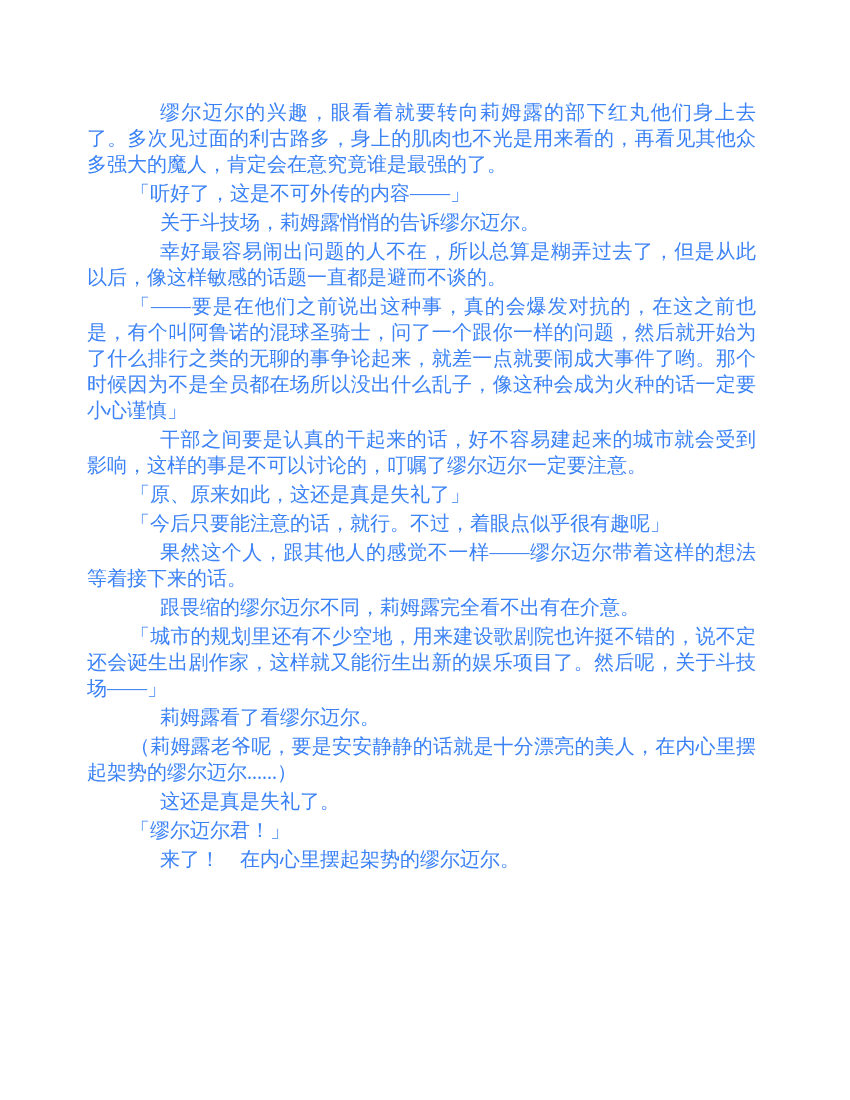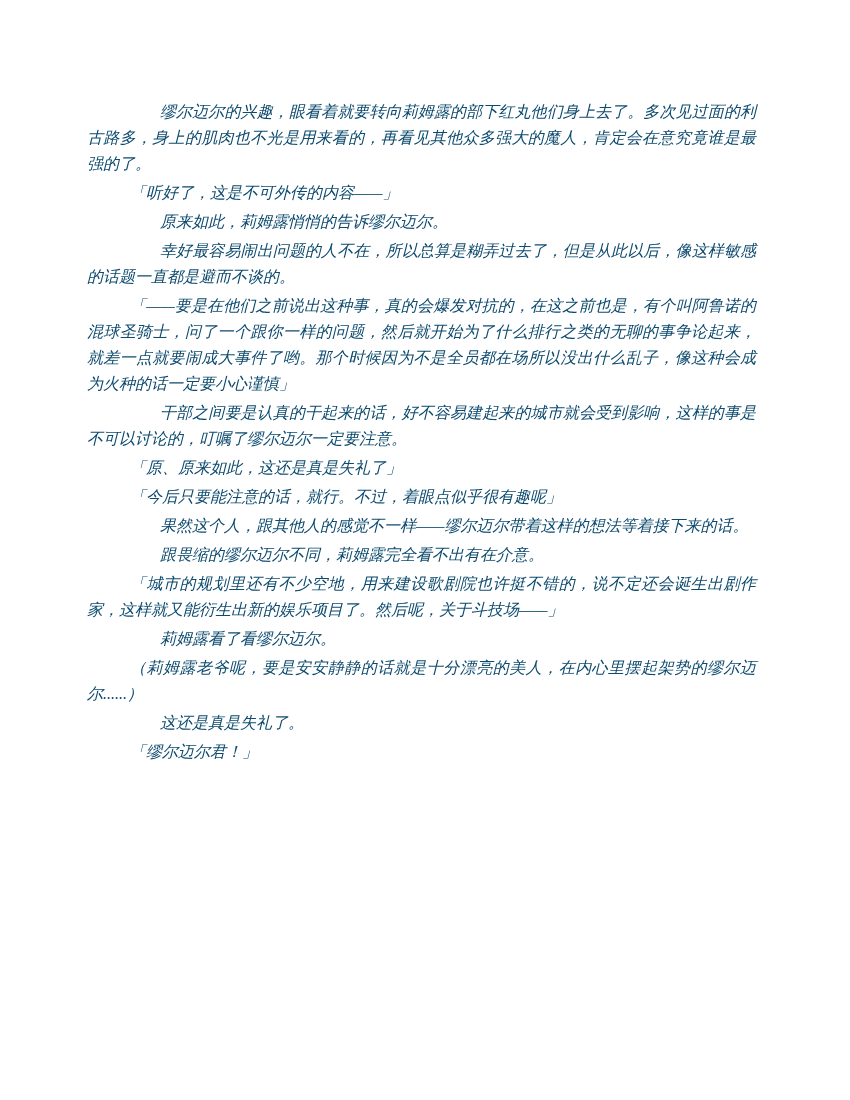--- a/index.html
+++ b/index.html
@@ -13,50 +13,50 @@
     height: 1100px;
     background: #ffffff;
     overflow: hidden;
     font-family: "Liberation Serif", "DejaVu Serif", serif;
   }
   .content {
     position: absolute;
     left: 87px;
     top: 99px;
     width: 669px;
-    font-size: 16px;
+    font-size: 20px;
     line-height: 26px;
-    color: #0c4a6e;
+    color: #3b82f6;
     text-align: justify;
-    font-style: italic;
   }
   .para {
     margin: 0 0 3px 0;
     text-indent: 73px;
     word-break: normal;
   }
   .para.dialogue,
   .para.thought {
     text-indent: 43px;
   }
 </style>
 </head>
 <body>
 
 <div class="page">
   <div class="content">
       <p class="para narration">缪尔迈尔的兴趣，眼看着就要转向莉姆露的部下红丸他们身上去了。多次见过面的利古路多，身上的肌肉也不光是用来看的，再看见其他众多强大的魔人，肯定会在意究竟谁是最强的了。</p>
       <p class="para dialogue">「听好了，这是不可外传的内容——」</p>
-      <p class="para narration">原来如此，莉姆露悄悄的告诉缪尔迈尔。</p>
+      <p class="para narration">关于斗技场，莉姆露悄悄的告诉缪尔迈尔。</p>
       <p class="para narration">幸好最容易闹出问题的人不在，所以总算是糊弄过去了，但是从此以后，像这样敏感的话题一直都是避而不谈的。</p>
       <p class="para dialogue">「——要是在他们之前说出这种事，真的会爆发对抗的，在这之前也是，有个叫阿鲁诺的混球圣骑士，问了一个跟你一样的问题，然后就开始为了什么排行之类的无聊的事争论起来，就差一点就要闹成大事件了哟。那个时候因为不是全员都在场所以没出什么乱子，像这种会成为火种的话一定要小心谨慎」</p>
       <p class="para narration">干部之间要是认真的干起来的话，好不容易建起来的城市就会受到影响，这样的事是不可以讨论的，叮嘱了缪尔迈尔一定要注意。</p>
       <p class="para dialogue">「原、原来如此，这还是真是失礼了」</p>
       <p class="para dialogue">「今后只要能注意的话，就行。不过，着眼点似乎很有趣呢」</p>
       <p class="para narration">果然这个人，跟其他人的感觉不一样——缪尔迈尔带着这样的想法等着接下来的话。</p>
       <p class="para narration">跟畏缩的缪尔迈尔不同，莉姆露完全看不出有在介意。</p>
       <p class="para dialogue">「城市的规划里还有不少空地，用来建设歌剧院也许挺不错的，说不定还会诞生出剧作家，这样就又能衍生出新的娱乐项目了。然后呢，关于斗技场——」</p>
       <p class="para narration">莉姆露看了看缪尔迈尔。</p>
       <p class="para thought">（莉姆露老爷呢，要是安安静静的话就是十分漂亮的美人，在内心里摆起架势的缪尔迈尔......）</p>
       <p class="para narration">这还是真是失礼了。</p>
       <p class="para dialogue">「缪尔迈尔君！」</p>
+      <p class="para narration">来了！　在内心里摆起架势的缪尔迈尔。</p>
     </div>
 </div>
 
 </body></html>

